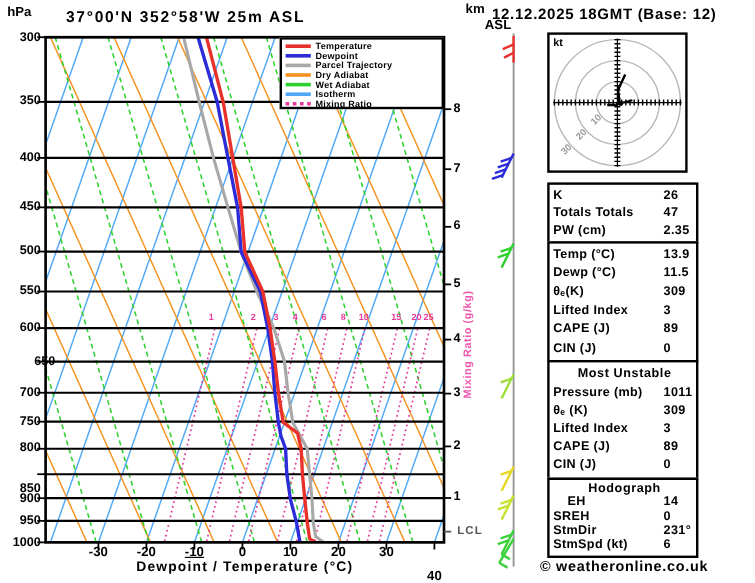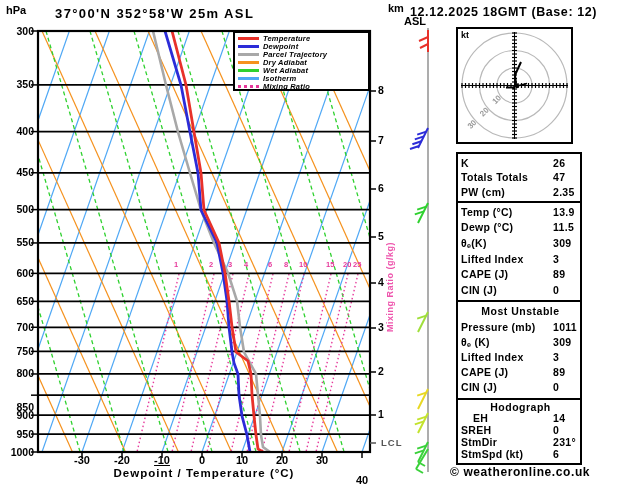--- a/index.html
+++ b/index.html
@@ -16,21 +16,21 @@
   .t-km{font-size:10.5px;}
   .t-mr{font-size:7.5px;color:#e6399b;}
   .t-mrt{font-size:9px;color:#ee55ad;letter-spacing:0.5px;}
   .t-lcl{font-size:9.5px;color:#555;letter-spacing:1px;}
   .t-kt{font-size:9px;}
   .t-foot{font-size:12px;letter-spacing:0.6px;}
   #legend{position:absolute;left:233px;top:31px;width:137px;height:60px;background:#fff;
           border:2px solid #000;box-sizing:border-box;padding:1px 0 0 3px;z-index:5;}
   .leg-row{display:flex;align-items:center;height:8px;}
   .leg-swatch{display:inline-block;width:21px;margin-right:4px;border-top-width:3px;border-top-style:solid;}
-  .leg-lab{font-size:7.5px;font-weight:bold;letter-spacing:0.2px;font-style:italic;}
+  .leg-lab{font-size:7.5px;font-weight:bold;letter-spacing:0.2px;}
   #panel{position:absolute;left:456px;top:152px;width:126px;z-index:5;}
   .pbox{border:2px solid #000;box-sizing:border-box;background:#fff;margin-top:-2px;padding:2px 0 2px 3px;}
   .pbox:first-child{margin-top:0;}
   .phead{font-size:10.5px;font-weight:bold;text-align:center;letter-spacing:0.5px;}
   .prow{position:relative;font-size:10.5px;font-weight:bold;letter-spacing:0.3px;}
   .pval{position:absolute;left:92px;top:0;}
 </style>
 </head>
 <body>
 
@@ -342,21 +342,21 @@
       </div>
     </div>
   <div id="labels">
       <div class="lbl t-p" style="left:0px;top:25.5px;">300</div>
       <div class="lbl t-p" style="left:0px;top:79.40274263180692px;">350</div>
       <div class="lbl t-p" style="left:0px;top:126.09542214494411px;">400</div>
       <div class="lbl t-p" style="left:0px;top:167.28128434479618px;">450</div>
       <div class="lbl t-p" style="left:0px;top:204.12329351025966px;">500</div>
       <div class="lbl t-p" style="left:0px;top:237.45094472750262px;">550</div>
       <div class="lbl t-p" style="left:0px;top:267.8767064897403px;">600</div>
-      <div class="lbl t-p" style="left:0px;top:295.86569412258405px;">650</div>
+      <div class="lbl t-p" style="left:12px;top:295.86569412258405px;">650</div>
       <div class="lbl t-p" style="left:0px;top:321.77944912154726px;">700</div>
       <div class="lbl t-p" style="left:0px;top:345.90457785505583px;">750</div>
       <div class="lbl t-p" style="left:0px;top:368.47212863468445px;">800</div>
       <div class="lbl t-p" style="left:0px;top:389.6710840371768px;margin-top:12px;">850</div>
       <div class="lbl t-p" style="left:0px;top:409.65799083453646px;">900</div>
       <div class="lbl t-p" style="left:0px;top:428.56398279133145px;">950</div>
       <div class="lbl t-p" style="left:0px;top:446.5px;">1000</div>
       <div class="lbl t-axis" style="left:62px;top:455px;width:40px;text-align:center;">-30</div>
       <div class="lbl t-axis" style="left:102px;top:455px;width:40px;text-align:center;">-20</div>
       <div class="lbl t-axis" style="left:142px;top:455px;width:40px;text-align:center;text-decoration:underline;">-10</div>

